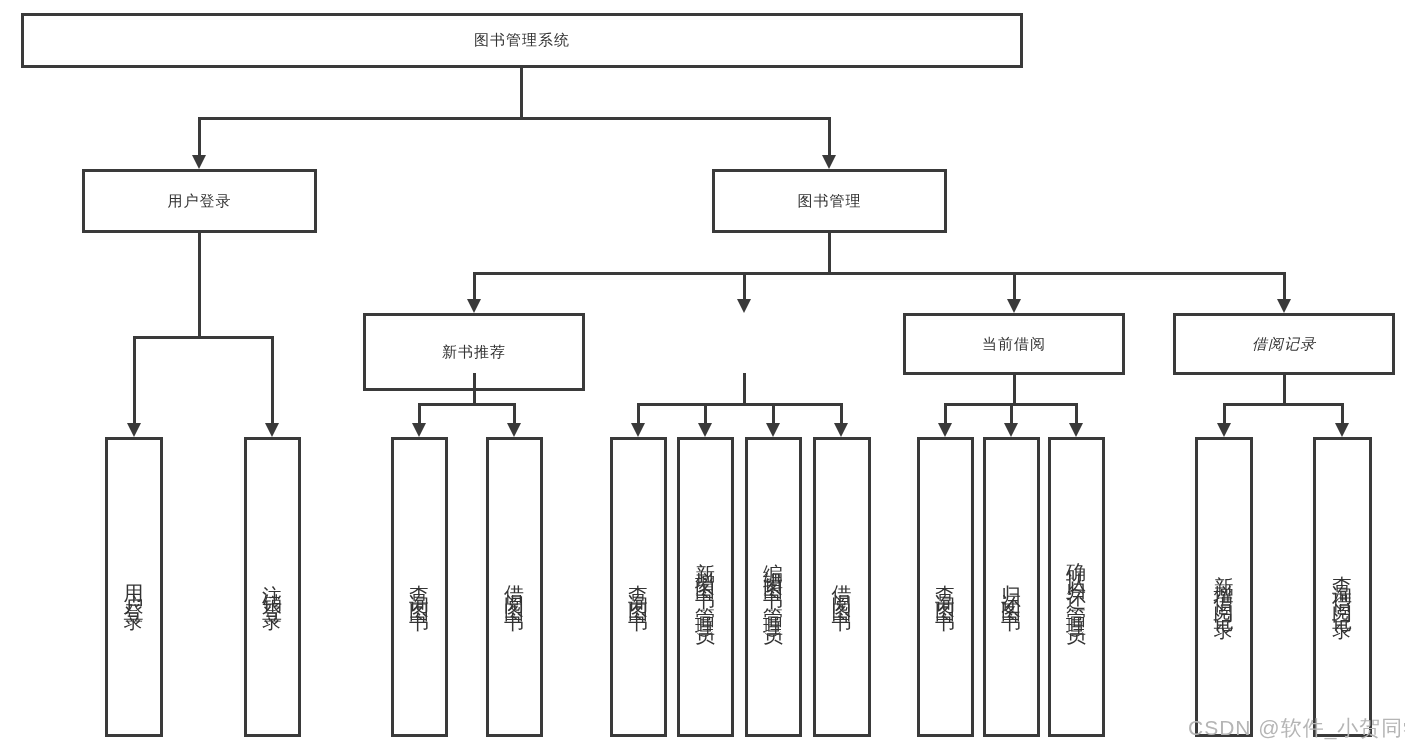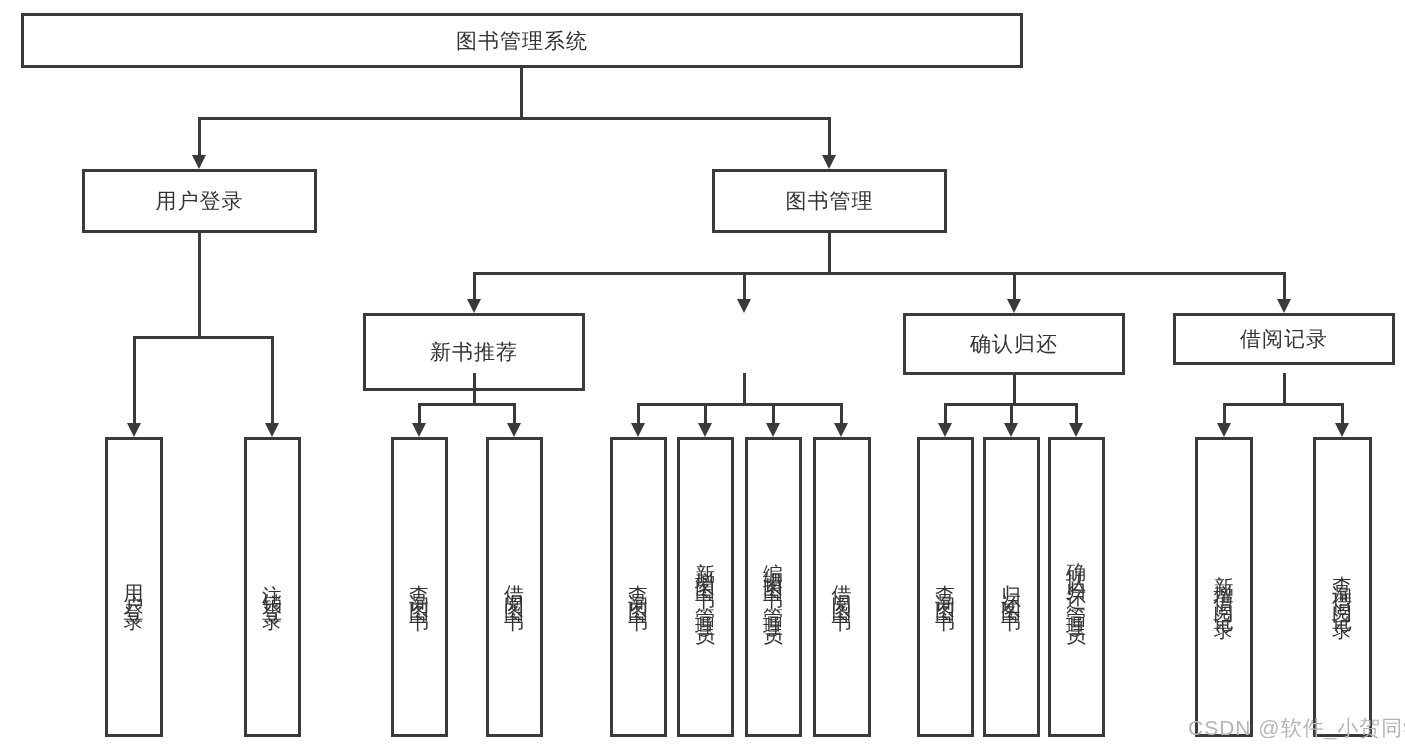--- a/index.html
+++ b/index.html
@@ -18,21 +18,21 @@
   
   .node {
     position: absolute;
     box-sizing: border-box;
     border: 3px solid #3a3a3a;
     background: #ffffff;
     display: flex;
     align-items: center;
     justify-content: center;
     color: #333333;
-    font-size: 21px;
+    font-size: 15px;
     letter-spacing: 1px;
   }
   .vnode {
     position: absolute;
     box-sizing: border-box;
     border: 3px solid #3a3a3a;
     background: #ffffff;
     display: flex;
     align-items: center;
     justify-content: center;
@@ -109,23 +109,23 @@
   <div class="arrow" style="left:737px; top:299px;"></div>
   <div class="vline" style="left:1013px; top:272px; height:28px;"></div>
   <div class="arrow" style="left:1007px; top:299px;"></div>
   <div class="vline" style="left:1283px; top:272px; height:28px;"></div>
   <div class="arrow" style="left:1277px; top:299px;"></div>
 
   <div class="node" style="left:363px; top:313px; width:222px; height:78px;">
     <span>新书推荐</span>
   </div>
   <div class="node" style="left:903px; top:313px; width:222px; height:62px;">
-    <span>确认归还</span>
-  </div>
-  <div class="node" style="left:1173px; top:313px; width:222px; height:52px;">
+    <span>当前借阅</span>
+  </div>
+  <div class="node" style="left:1173px; top:313px; width:222px; height:62px;font-style:italic;">
     <span>借阅记录</span>
   </div>
 
   <div class="vline" style="left:473px; top:373px; height:30px;"></div>
   <div class="hline" style="left:418px; top:403px; width:98px;"></div>
   <div class="vline" style="left:418px; top:403px; height:21px;"></div>
   <div class="arrow" style="left:412px; top:423px;"></div>
   <div class="vline" style="left:513px; top:403px; height:21px;"></div>
   <div class="arrow" style="left:507px; top:423px;"></div>
 

